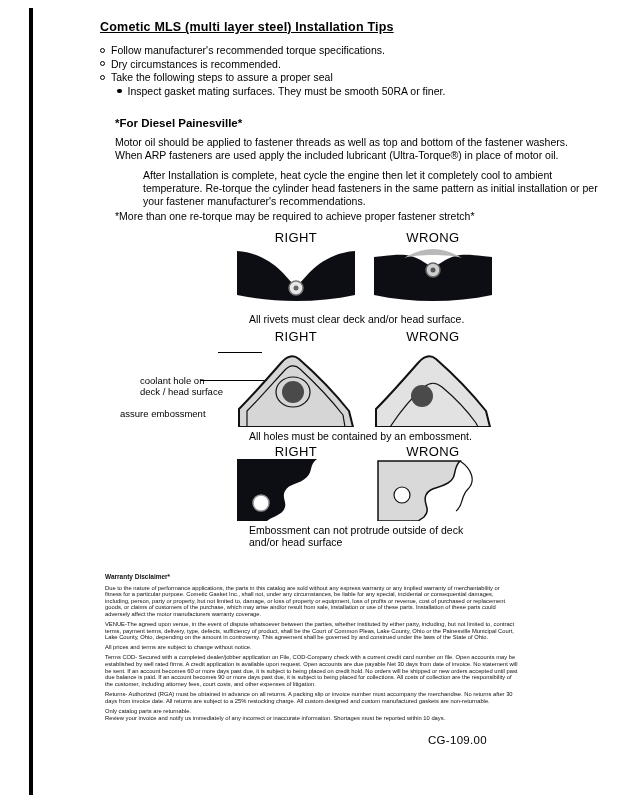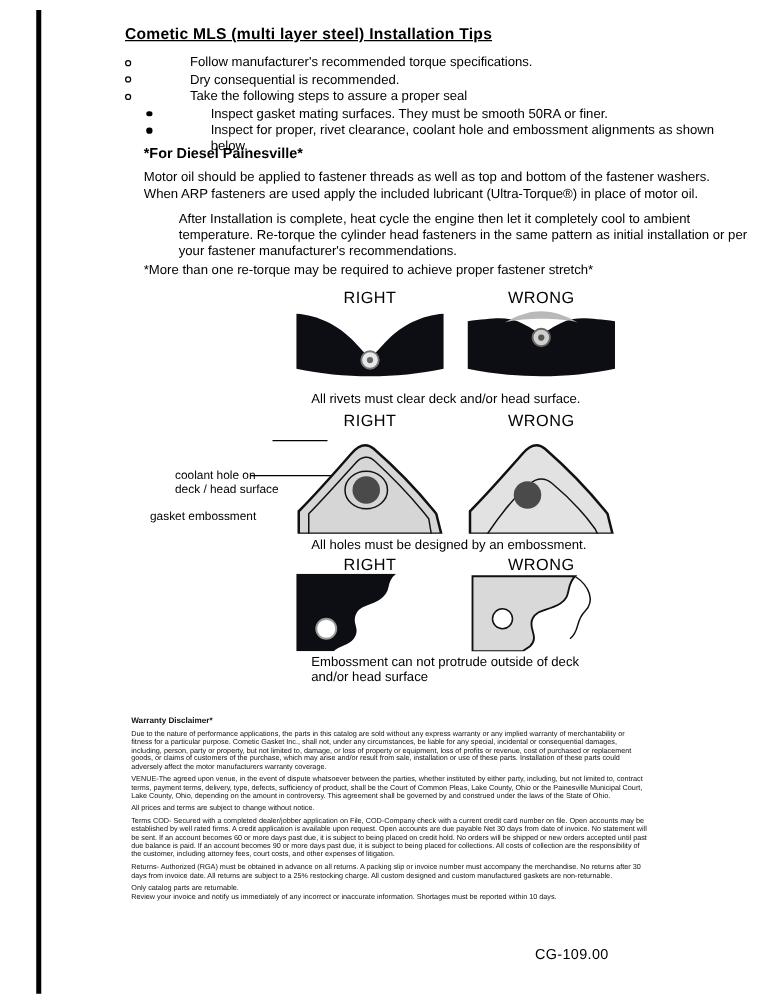--- a/index.html
+++ b/index.html
@@ -9,21 +9,21 @@
     font-family:"Liberation Sans", sans-serif; color:#000; overflow:hidden;
   }
   .left-rule { position:absolute; left:29px; top:8px; width:4px; height:787px; background:#000; }
 
   .title {
     position:absolute; left:100px; top:20px; font-size:12.5px; font-weight:bold;
     text-decoration:underline; letter-spacing:.2px; white-space:nowrap;
   }
 
   .tips { position:absolute; left:100px; top:44px; width:478px; font-size:10.5px; line-height:12.5px; }
-  .tip-row { display:flex; align-items:flex-start; margin-bottom:1px;gap:41px; }
+  .tip-row { display:flex; align-items:flex-start; margin-bottom:1px; }
   .tip-row.sub { margin-left:17px; }
   .bullet-open { width:5px; height:5px; border:1px solid #000; border-radius:50%; margin:3.5px 6px 0 0; flex:0 0 auto; }
   .bullet-filled { width:4.5px; height:4.5px; background:#000; border-radius:50%; margin:4px 6px 0 0; flex:0 0 auto; }
 
   .diesel-heading { position:absolute; left:115px; top:117px; font-size:11.5px; font-weight:bold; }
   .para { position:absolute; left:115px; width:455px; font-size:10.5px; line-height:13px; }
   .para1 { top:136px; }
   .para2 { top:169px;margin-left:28px; }
   .note  { top:210px; }
 
@@ -51,50 +51,46 @@
   .ann2 { left:120px; top:374px; width:90px; }
   .leader { position:absolute; height:1px; background:#000; }
   .leader1 { left:218px; top:352px; width:44px; }
   .leader2 { left:200px; top:380px; width:88px; }
 
   .disclaimer { position:absolute; left:105px; top:574px; width:413px; font-size:5.8px; line-height:6.6px; color:#111; }
   .disclaimer h2 { font-size:6.5px; font-weight:bold; margin-bottom:4px; }
   .disclaimer p { margin-bottom:3.5px; }
   .disclaimer p.tight { margin-top:-3px; }
 
-  .footer-code { position:absolute; left:428px; top:758px; font-size:11.5px; letter-spacing:.3px; }
+  .footer-code { position:absolute; left:428px; top:734px; font-size:11.5px; letter-spacing:.3px; }
 </style>
 </head>
 <body>
 
 <div class="page">
   <div class="left-rule"></div>
 
   <div class="title">Cometic MLS (multi layer steel) Installation Tips</div>
 
   <div class="tips">
     <div class="tip-row">
       <span class="bullet-open"></span>
       <span>Follow manufacturer's recommended torque specifications.</span>
     </div>
     <div class="tip-row">
       <span class="bullet-open"></span>
-      <span>Dry consequential is recommended.</span>
+      <span>Dry circumstances is recommended.</span>
     </div>
     <div class="tip-row">
       <span class="bullet-open"></span>
       <span>Take the following steps to assure a proper seal</span>
     </div>
     <div class="tip-row sub">
       <span class="bullet-filled"></span>
       <span>Inspect gasket mating surfaces.  They must be smooth 50RA or finer.</span>
-    </div>
-    <div class="tip-row sub">
-      <span class="bullet-filled"></span>
-      <span>Inspect for proper, rivet clearance, coolant hole and embossment alignments as shown below.</span>
     </div>
   </div>
 
   <div class="diesel-heading">*For Diesel Painesville*</div>
   <p class="para para1">Motor oil should be applied to fastener threads as well as top and bottom of the fastener washers. When ARP fasteners are used apply the included lubricant (Ultra-Torque®) in place of motor oil.</p>
   <p class="para para2">After Installation is complete, heat cycle the engine then let it completely cool to ambient temperature. Re-torque the cylinder head fasteners in the same pattern as initial installation or per your fastener manufacturer's recommendations.</p>
   <p class="para note">*More than one re-torque may be required to achieve proper fastener stretch*</p>
 
   <div class="col-label lbl-r1">RIGHT</div>
   <div class="col-label lbl-w1">WRONG</div>
@@ -115,38 +111,38 @@
   </div>
   <div class="caption cap1">All rivets must clear deck and/or head surface.</div>
 
   <div class="col-label lbl-r2">RIGHT</div>
   <div class="col-label lbl-w2">WRONG</div>
   <div class="ann ann1">
     <div>coolant hole on</div>
     <div>deck / head surface</div>
   </div>
   <div class="leader leader1"></div>
-  <div class="ann ann2">gasket embossment</div>
+  <div class="ann ann2">assure embossment</div>
   <div class="leader leader2"></div>
   <div class="diag d-r2">
     <svg viewBox="0 0 118 82" aria-hidden="true">
       <path d="M2,82 L2,64 C14,52 30,34 44,18 C50,11 56,9 62,14 C78,28 96,46 112,66 L116,82 Z" fill="#d6d6d6" stroke="#111" stroke-width="2"></path>
       <path d="M10,82 L10,66 C22,54 36,38 47,26 C52,20 58,19 63,24 C76,36 92,52 106,70 L108,82" fill="none" stroke="#111" stroke-width="1.2"></path>
       <ellipse cx="56" cy="47" rx="17" ry="15" fill="none" stroke="#111" stroke-width="1.2"></ellipse>
       <circle cx="56" cy="47" r="11" fill="#4a4a4a"></circle>
     </svg>
   </div>
   <div class="diag d-w2">
     <svg viewBox="0 0 118 82" aria-hidden="true">
       <path d="M2,82 L2,64 C14,52 30,34 44,18 C50,11 56,9 62,14 C78,28 96,46 112,66 L116,82 Z" fill="#e2e2e2" stroke="#111" stroke-width="2"></path>
       <path d="M16,82 C28,64 38,52 50,42 C56,37 62,37 68,42 C80,52 92,64 102,78 L104,82" fill="none" stroke="#111" stroke-width="1.2"></path>
       <circle cx="48" cy="51" r="11" fill="#4a4a4a"></circle>
     </svg>
   </div>
-  <div class="caption cap2">All holes must be designed by an embossment.</div>
+  <div class="caption cap2">All holes must be contained by an embossment.</div>
 
   <div class="col-label lbl-r3">RIGHT</div>
   <div class="col-label lbl-w3">WRONG</div>
   <div class="diag d-r3">
     <svg viewBox="0 0 118 62" aria-hidden="true">
       <path d="M0,0 L80,0 C72,6 76,12 70,18 C62,26 52,24 48,32 C44,40 52,44 46,52 C42,57 34,58 30,62 L0,62 Z" fill="#0d0d14"></path>
       <circle cx="24" cy="44" r="8" fill="#ffffff" stroke="#999" stroke-width="1.5"></circle>
     </svg>
   </div>
   <div class="diag d-w3">

